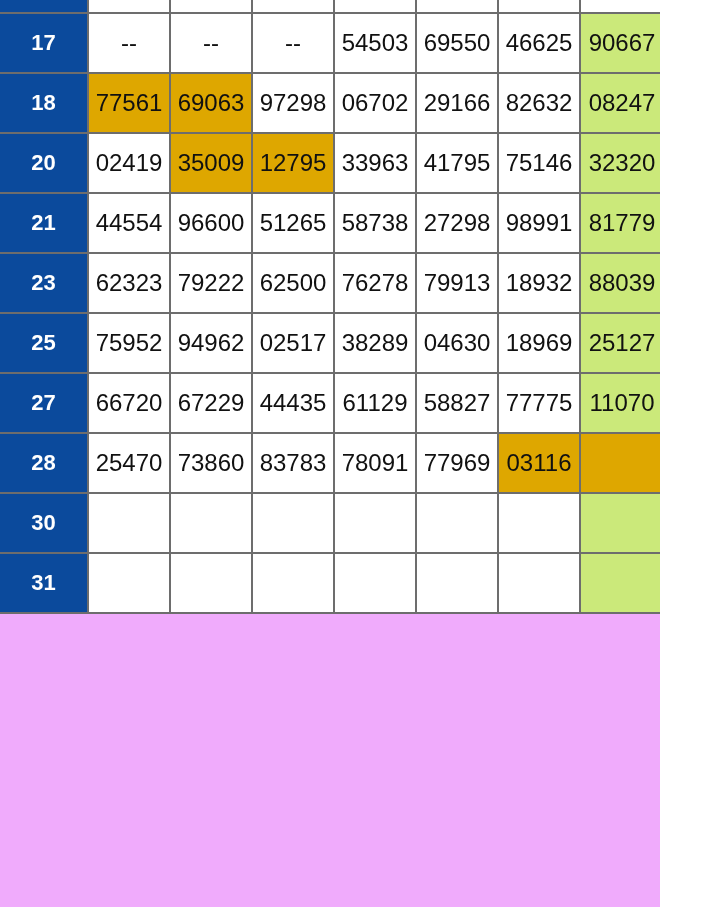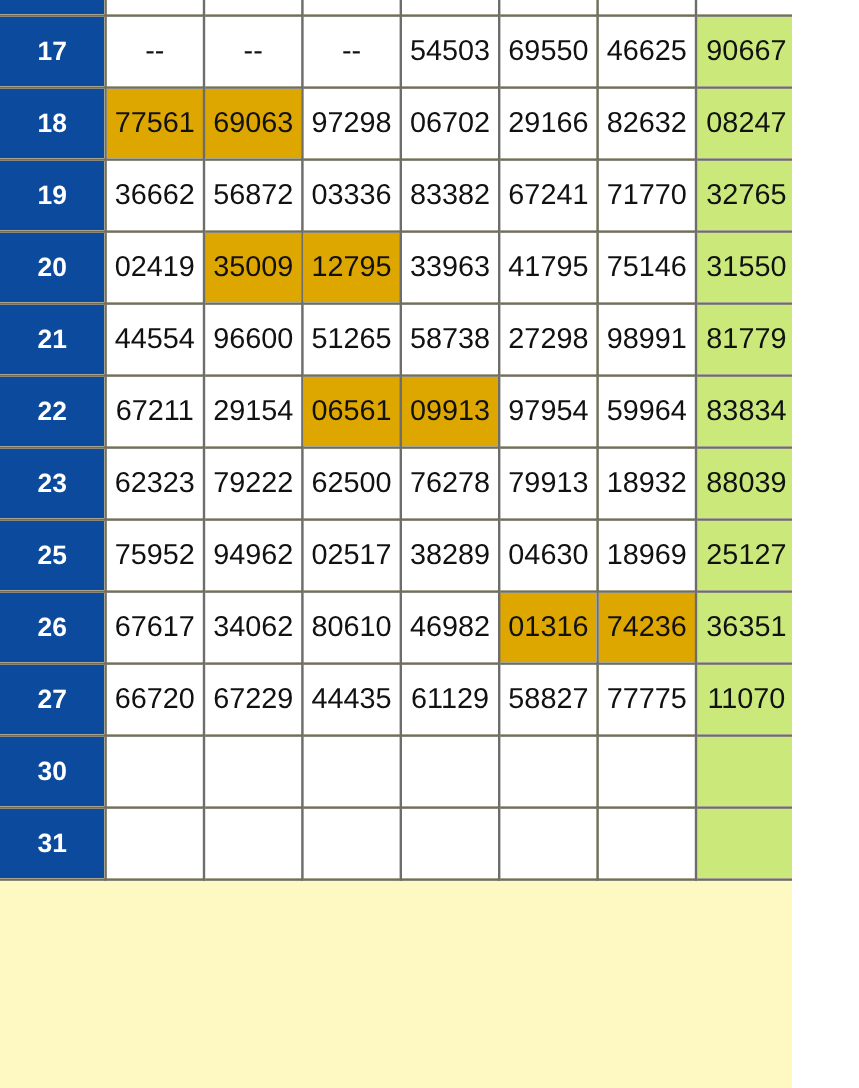--- a/index.html
+++ b/index.html
@@ -15,21 +15,21 @@
   html, body {
     margin: 0; padding: 0;
     width: 716px; height: 907px;
     background: #ffffff;
     overflow: hidden;
     font-family: "Liberation Sans", sans-serif;
   }
   .page {
     width: 660px; height: 907px;
     overflow: hidden;
-    background: #fef9c3;
+    background: #f0abfc;
   }
   table.results {
     border-collapse: collapse;
     table-layout: fixed;
     width: 664px;
   }
   table.results td, table.results th {
     border: 2px solid var(--border);
     height: 60px;
     padding: 0;
@@ -96,58 +96,38 @@
           <th>18</th>
           <td class="hl">77561</td>
           <td class="hl">69063</td>
           <td>97298</td>
           <td>06702</td>
           <td>29166</td>
           <td>82632</td>
           <td class="result">08247</td>
         </tr>
         <tr>
-          <th>19</th>
-          <td>36662</td>
-          <td>56872</td>
-          <td>03336</td>
-          <td>83382</td>
-          <td>67241</td>
-          <td>71770</td>
-          <td class="result">32765</td>
-        </tr>
-        <tr>
           <th>20</th>
           <td>02419</td>
           <td class="hl">35009</td>
           <td class="hl">12795</td>
           <td>33963</td>
           <td>41795</td>
           <td>75146</td>
-          <td class="result">31550</td>
+          <td class="result">32320</td>
         </tr>
         <tr>
           <th>21</th>
           <td>44554</td>
           <td>96600</td>
           <td>51265</td>
           <td>58738</td>
           <td>27298</td>
           <td>98991</td>
           <td class="result">81779</td>
-        </tr>
-        <tr>
-          <th>22</th>
-          <td>67211</td>
-          <td>29154</td>
-          <td class="hl">06561</td>
-          <td class="hl">09913</td>
-          <td>97954</td>
-          <td>59964</td>
-          <td class="result">83834</td>
         </tr>
         <tr>
           <th>23</th>
           <td>62323</td>
           <td>79222</td>
           <td>62500</td>
           <td>76278</td>
           <td>79913</td>
           <td>18932</td>
           <td class="result">88039</td>
@@ -156,38 +136,38 @@
           <th>25</th>
           <td>75952</td>
           <td>94962</td>
           <td>02517</td>
           <td>38289</td>
           <td>04630</td>
           <td>18969</td>
           <td class="result">25127</td>
         </tr>
         <tr>
-          <th>26</th>
-          <td>67617</td>
-          <td>34062</td>
-          <td>80610</td>
-          <td>46982</td>
-          <td class="hl">01316</td>
-          <td class="hl">74236</td>
-          <td class="result">36351</td>
-        </tr>
-        <tr>
           <th>27</th>
           <td>66720</td>
           <td>67229</td>
           <td>44435</td>
           <td>61129</td>
           <td>58827</td>
           <td>77775</td>
           <td class="result">11070</td>
+        </tr>
+        <tr>
+          <th>28</th>
+          <td>25470</td>
+          <td>73860</td>
+          <td>83783</td>
+          <td>78091</td>
+          <td>77969</td>
+          <td class="hl">03116</td>
+          <td class="hl"></td>
         </tr>
         <tr>
           <th>30</th>
           <td></td>
           <td></td>
           <td></td>
           <td></td>
           <td></td>
           <td></td>
           <td class="result"></td>

